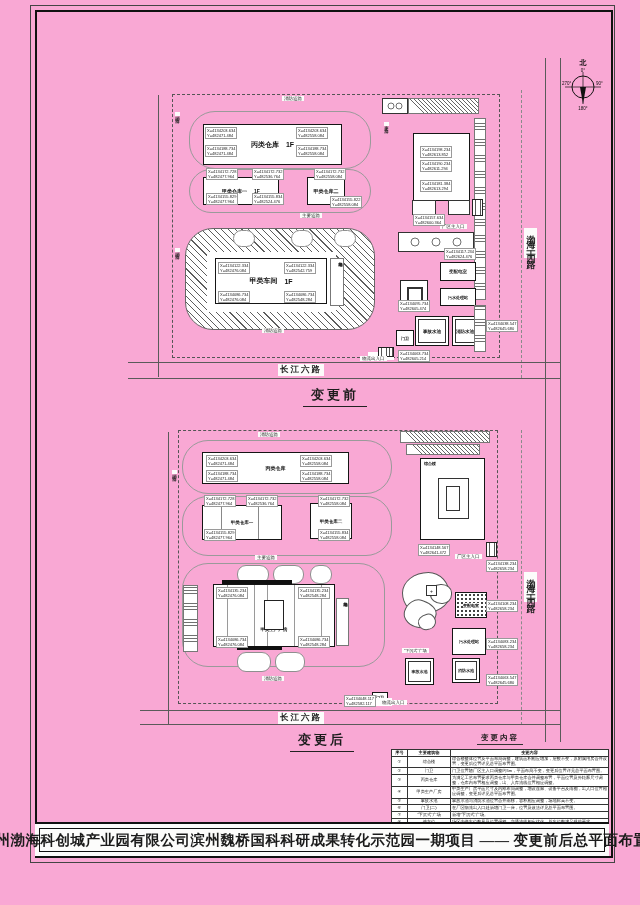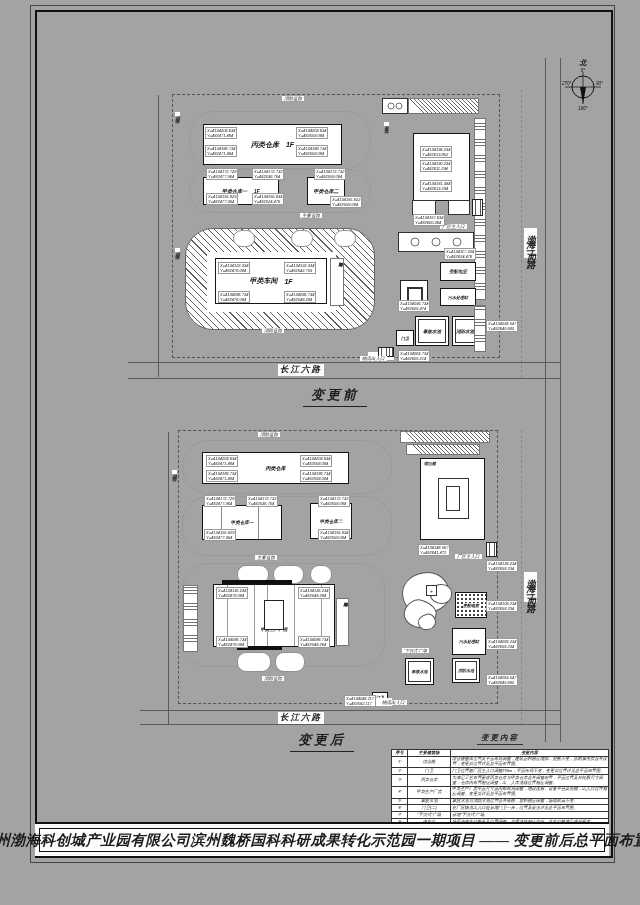--- a/index.html
+++ b/index.html
@@ -1,16 +1,16 @@
 <!DOCTYPE html>
 <html><head>
 <meta charset="utf-8">
 <style>
   html,body{margin:0;padding:0;background:#e9e9e7;}
-  #page{position:relative;width:640px;height:905px;background:#a3a3a3;font-family:"Liberation Sans",sans-serif;color:#1b1b1b;overflow:hidden;font-style:italic;}
+  #page{position:relative;width:640px;height:905px;background:#f9a8d4;font-family:"Liberation Sans",sans-serif;color:#1b1b1b;overflow:hidden;}
   .abs{position:absolute;}
   
   .outer-frame{position:absolute;left:30px;top:5px;width:583px;height:856px;border:1px solid #444;}
   .sheet-frame{position:absolute;left:35px;top:10px;width:574px;height:844px;border:2px solid #111;}
   
   .hl{position:absolute;height:1px;background:#5a5a5a;}
   .vl{position:absolute;width:1px;background:#5a5a5a;}
   .vdash{position:absolute;width:0;border-left:1px dashed #8a8a8a;}
   .dashrect{position:absolute;border:1px dashed #555;}
   .loop{position:absolute;border:1px solid #9a9a9a;border-radius:26px;}

